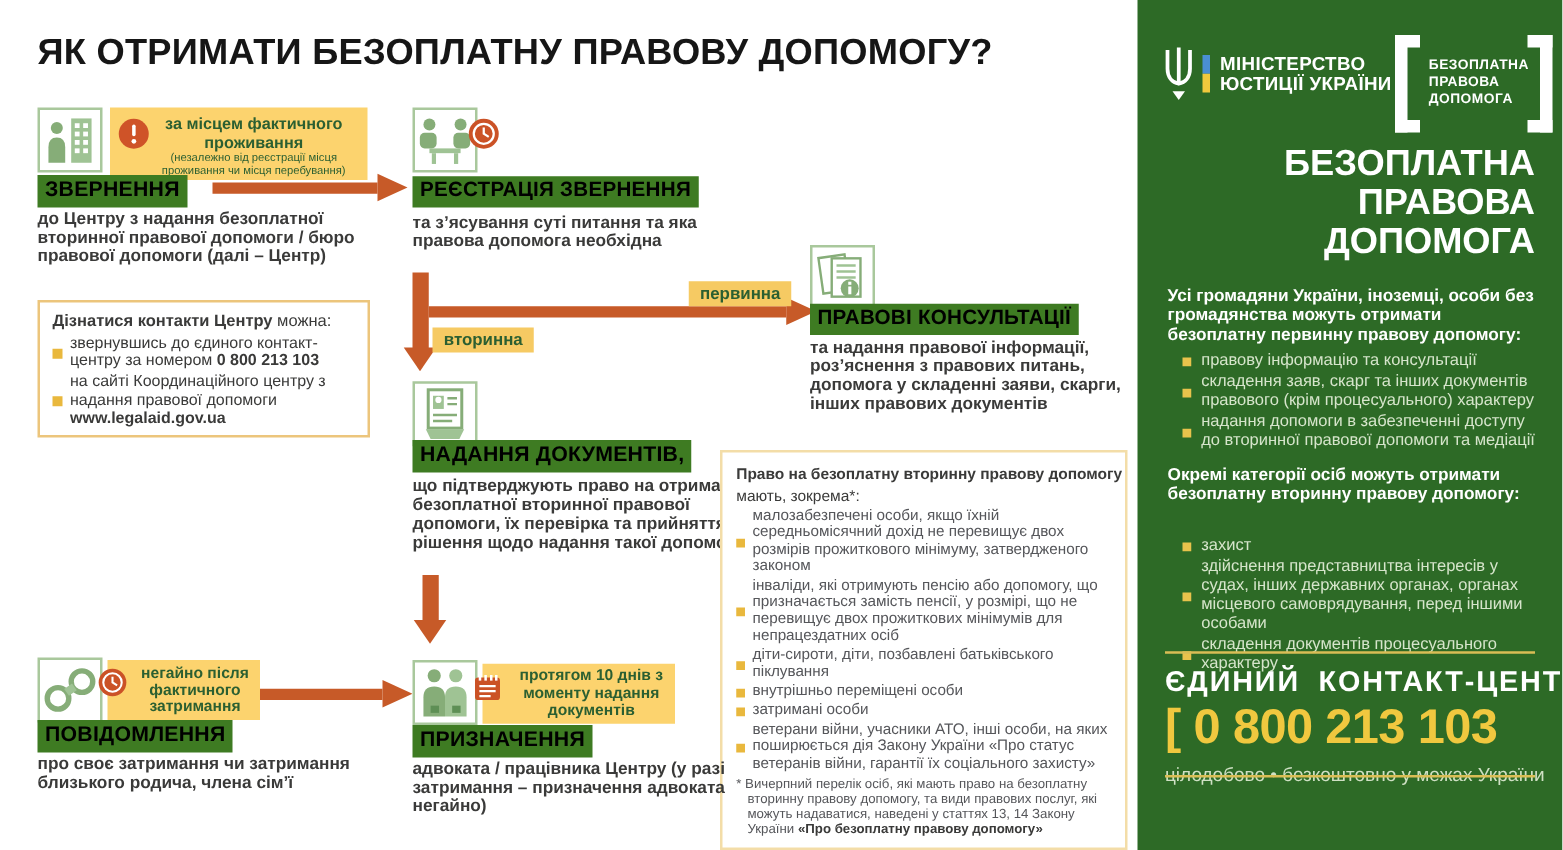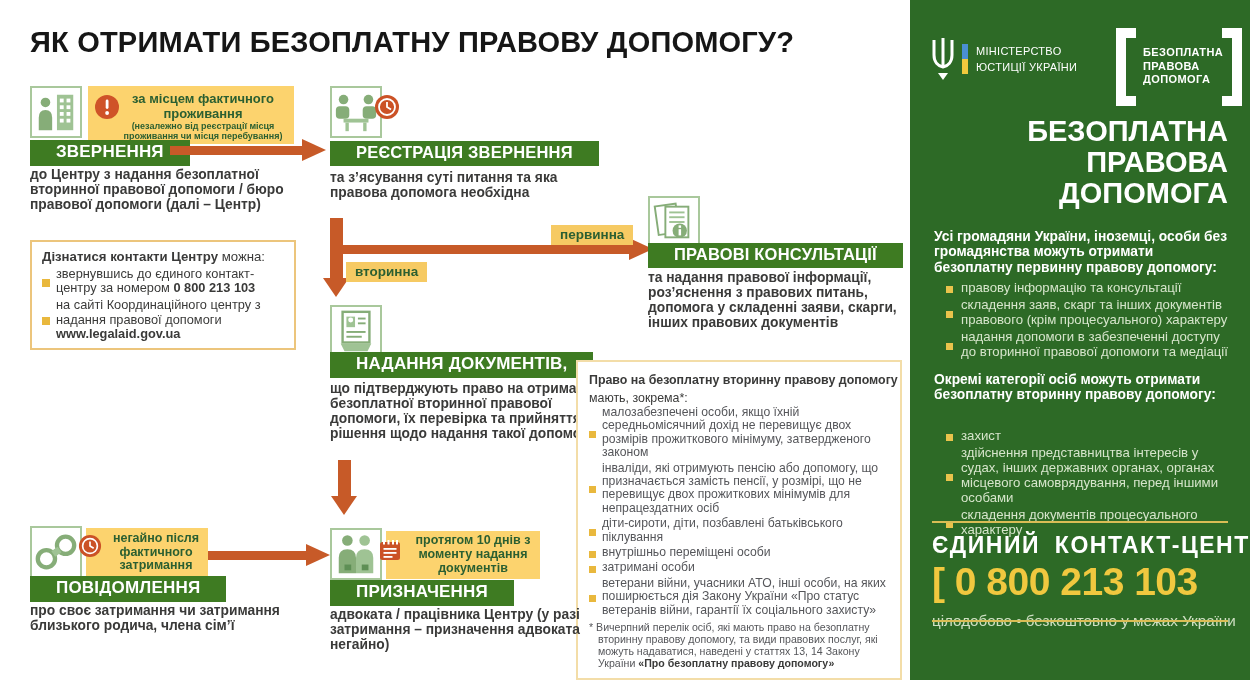--- a/index.html
+++ b/index.html
@@ -6,26 +6,26 @@
     --orange:#c75a28; --orange2:#cb5226; --green:#3e7b22; --sgreen:#2d6a26;
     --yellow:#fcd36e; --gold:#e9b83d; --sgold:#e9c34c; --ink:#3a3a39; --gray:#55565a;
     --lt:#d6e5cb; --rule:#d9bd55; --phone:#f0c83f;
   }
   *{box-sizing:border-box;margin:0;padding:0}
   body{font-family:"Liberation Sans",sans-serif;background:#fff}
   #canvas{position:relative;width:1250px;height:680px;background:#fff;overflow:hidden}
   .abs{position:absolute}
   .title{font-size:29px;font-weight:800;color:#161616;letter-spacing:.2px}
   .icon-box{width:52px;height:52px;border:2px solid #a9c89c;background:#fff;display:flex;align-items:center;justify-content:center}
-  .glabel{display:inline-block;background:var(--green);color:#ffffff;font-weight:700;font-size:17px;padding:2px 26px 4px;white-space:nowrap;letter-spacing:.2px}
+  .glabel{display:inline-block;background:var(--green);color:#000000;font-weight:700;font-size:17px;padding:2px 6px 4px;white-space:nowrap;letter-spacing:.2px}
   .glabel.sm{font-size:16.5px}
   .para{font-weight:700;color:var(--ink);font-size:13.8px;line-height:15px}
   .note{background:var(--yellow);color:#2b5f31;font-weight:700;text-align:center}
   .note .big{font-size:13px;line-height:14.5px}
-  .note .sub{font-size:9px;line-height:10px;font-weight:700;color:#2b5f31}
+  .note .sub{font-size:9px;line-height:10px;font-weight:400;color:#2b5f31}
   .ylab{background:#f6ca63;color:#2b5f31;font-weight:700;font-size:13.5px;padding:2px 9px 3px;display:inline-block}
   .abar{background:var(--orange)}
   .head-r{width:0;height:0;border-top:11px solid transparent;border-bottom:11px solid transparent;border-left:24px solid var(--orange)}
   .head-d{width:0;height:0;border-left:13.5px solid transparent;border-right:13.5px solid transparent;border-top:19px solid var(--orange)}
   .cbox{border:2px solid #ecc57c;background:#fff;padding:7px 10px}
   .cbox .t{font-size:13.2px;color:var(--ink);white-space:nowrap}
   .cbox .row,.rights .row,.slist .row{display:flex;align-items:center}
   .sq{flex:0 0 auto;width:8px;height:8px;background:var(--gold);margin:3px 6px 0 0}
   .cbox .row{margin-top:3px}
   .cbox .row .txt{font-size:12.8px;line-height:14.2px;color:var(--ink)}
@@ -41,21 +41,21 @@
   .bhead{font-size:29px;line-height:31px;font-weight:800;color:#fff;text-align:right}
   .shead{font-size:13.8px;line-height:15.4px;font-weight:700;color:#fff}
   .slist .sq{width:7px;height:7px;background:var(--sgold);margin:4px 8px 0 0}
   .slist .row{margin-bottom:2px}
   .slist .txt{font-size:13.2px;line-height:15px;color:var(--lt)}
   .rule{height:2px;background:var(--rule)}
   .cc-title{font-size:23px;font-weight:800;color:#fff;letter-spacing:1.5px;word-spacing:7px;white-space:nowrap}
   .cc-phone{font-size:39px;font-weight:800;color:var(--phone);white-space:nowrap;letter-spacing:-.5px}
   .cc-sub{font-size:15.2px;color:#cfe0c4;white-space:nowrap}
   .cc-web{font-size:19.5px;font-weight:700;color:#eec84a;text-align:right}
-  .mn-txt{font-size:11px;line-height:15.5px;font-weight:400;color:#fff;letter-spacing:.3px}
+  .mn-txt{font-size:15px;line-height:15.5px;font-weight:700;color:#fff;letter-spacing:.3px}
   .brk{width:20px;height:78px}
   .brk.l{border-left:10px solid #fff;border-top:10px solid #fff;border-bottom:10px solid #fff}
   .brk.r{border-right:10px solid #fff;border-top:10px solid #fff;border-bottom:10px solid #fff}
   .bpd-txt{font-size:11px;line-height:13.5px;font-weight:700;color:#fff;letter-spacing:.4px}
 </style>
 </head>
 <body>
 
 <div id="canvas">
 

